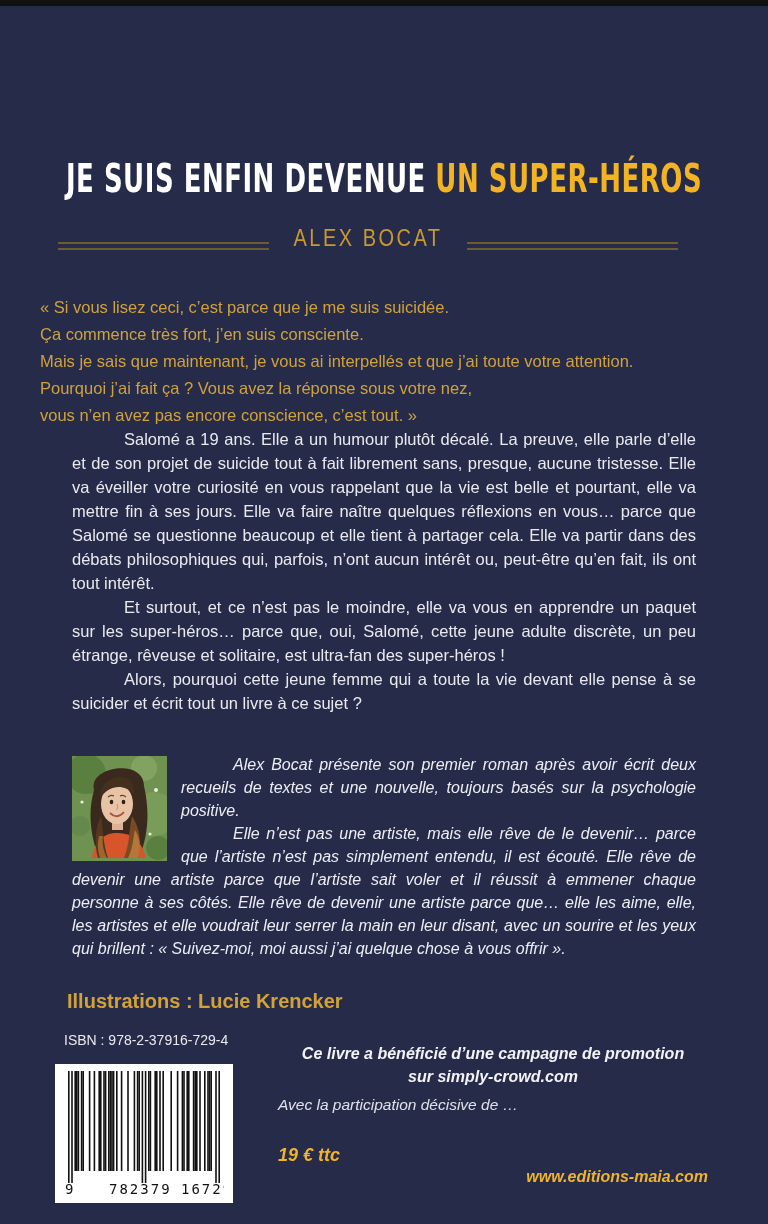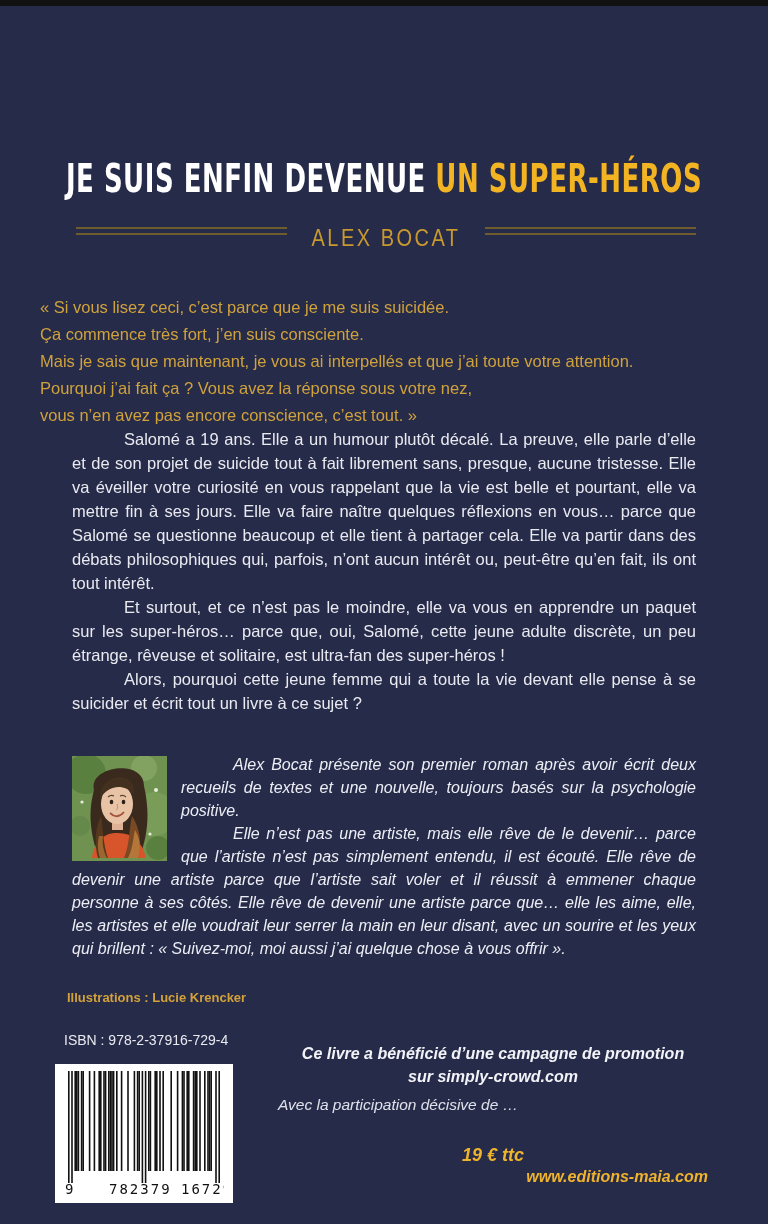--- a/index.html
+++ b/index.html
@@ -14,22 +14,22 @@
     position:absolute; top:150px; left:0; width:768px;
     text-align:center; white-space:nowrap;
     font-family:"DejaVu Sans", sans-serif; font-weight:bold;
     font-size:26px; letter-spacing:0.5px;
     transform:scaleY(1.5); transform-origin:top center;
   }
   .title .t-white { color:#ffffff; }
   .title .t-yellow { color:#f2b422; }
   
   .author-row {
-    position:absolute; top:221px; left:76px; width:620px;
-    display:flex; align-items:flex-start; gap:24px;
+    position:absolute; top:221px; left:58px; width:620px;
+    display:flex; align-items:flex-end; gap:24px;
   }
   .dbl-line { flex:1; height:4px; border-top:2px solid #6e5c2e; border-bottom:2px solid #6e5c2e; }
   .author-name {
     color:#c9992e; font-size:20px; letter-spacing:2.5px;
     font-weight:normal; transform:scaleY(1.15); white-space:nowrap;
   }
   
   .quote {
     position:absolute; top:288px; left:40px; width:688px;
     color:#cfa23c;
@@ -45,21 +45,21 @@
   .bio {
     position:absolute; top:747px; left:72px; width:624px;
     color:#eceef4; font-size:16px; line-height:23px;
     text-align:justify; font-style:italic;
   }
   .bio p { margin:0; text-indent:52px; }
   .photo { float:left; width:95px; height:105px; margin:3px 14px 4px 0; display:block; }
   
   .illustrations {
     position:absolute; top:984px; left:67px;
-    color:#d2a238; font-size:13px; font-weight:bold;
+    color:#d2a238; font-size:20px; font-weight:bold;
   }
   .isbn {
     position:absolute; top:1026px; left:64px;
     color:#e9eaf0; font-size:14px;
   }
   .barcode-box {
     position:absolute; left:55px; top:1058px; width:178px; height:139px;
     background:#ffffff; display:flex; align-items:flex-start; justify-content:center;
     box-sizing:border-box; padding-top:7px;
   }
@@ -69,21 +69,21 @@
     text-align:center; color:#f2f3f7;
     font-weight:bold; font-style:italic; font-size:16px; line-height:23px;
   }
   .participation {
     position:absolute; top:1090px; right:60px; width:430px;
     text-align:left; color:#dfe2ea;
     font-style:italic; font-size:15.5px;
   }
   .price {
     position:absolute; top:1139px; right:60px; width:430px;
-    text-align:center; color:#efb42c;
+    text-align:left; color:#efb42c;
     font-weight:bold; font-style:italic; font-size:18px;
   }
   .website {
     position:absolute; top:1162px; right:60px; width:430px;
     text-align:right; color:#efb42c;
     font-weight:bold; font-style:italic; font-size:16px;
   }
   .barcode-digits { font-family:"DejaVu Sans Mono", monospace; }
 </style>
 </head>

